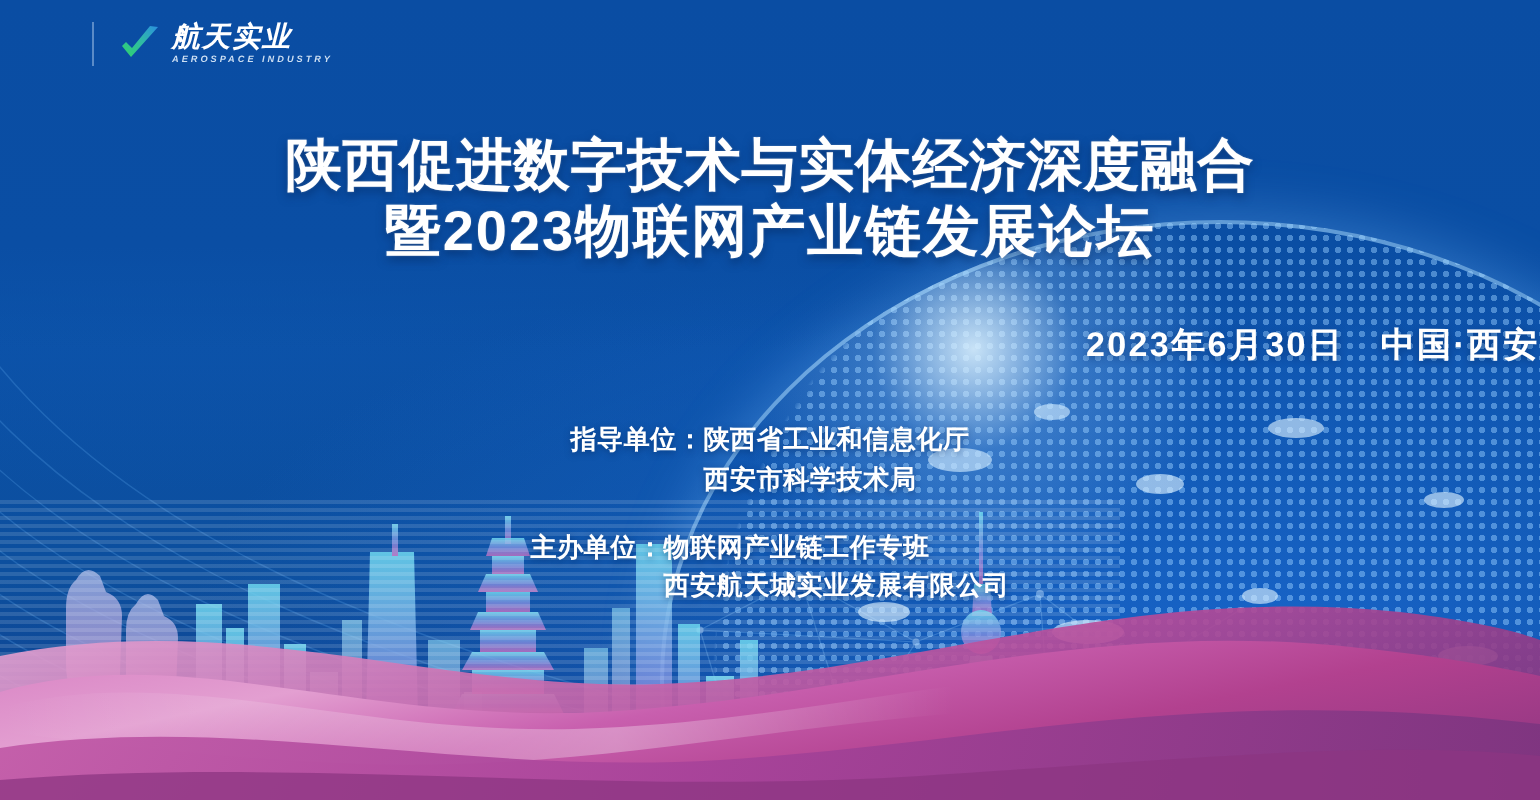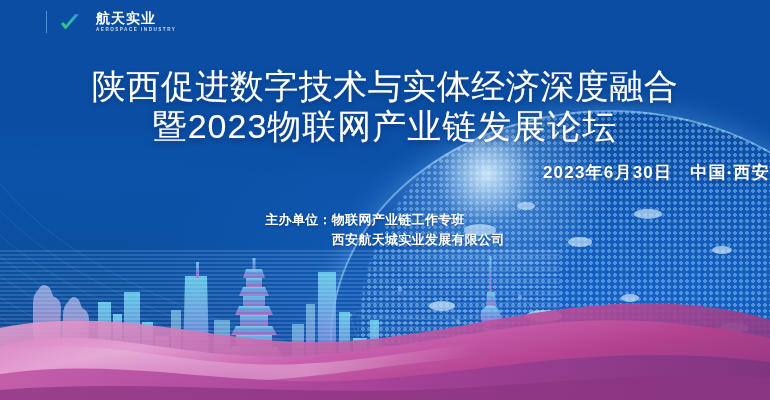--- a/index.html
+++ b/index.html
@@ -71,31 +71,31 @@
   .asi-text{display:flex;flex-direction:column;justify-content:center;line-height:1;}
   .asi-cn{
     font-size:9px;font-weight:700;color:#cfe0f5;letter-spacing:.2px;
     white-space:nowrap;
   }
   .asi-en{
     font-size:5.2px;font-weight:700;color:#bcd3ee;letter-spacing:.15px;
     white-space:nowrap;margin-top:2px;transform:scaleY(.92);transform-origin:left center;
   }
   .logo-divider{width:1px;height:22px;background:rgba(190,215,245,.45);margin:0 13px 0 14px;}
-  .logo-aero{display:flex;align-items:flex-end;gap:16px;}
+  .logo-aero{display:flex;align-items:center;gap:6px;font-style:italic;}
   .aero-mark{width:20px;height:20px;flex:0 0 auto;}
   .aero-mark svg{display:block;}
   .aero-text{display:flex;flex-direction:column;line-height:1;}
   .aero-cn{font-size:14px;font-weight:700;color:#ffffff;letter-spacing:1px;white-space:nowrap;}
   .aero-en{font-size:4.6px;font-weight:600;color:#cddff3;letter-spacing:1.5px;white-space:nowrap;margin-top:3px;}
 
   
   .title-wrap{position:absolute;left:0;right:0;top:66px;text-align:center;}
   .title-line{
-    font-size:34px;font-weight:400;color:#ffffff;line-height:1.18;
+    font-size:28px;font-weight:700;color:#ffffff;line-height:1.18;
     letter-spacing:.5px;white-space:nowrap;
     text-shadow:0 2px 5px rgba(4,35,85,.55), 0 0 1px rgba(255,255,255,.4);
   }
   .title-line.l2{letter-spacing:1px;}
 
   .date-line{
     position:absolute;left:0;right:0;top:161px;text-align:right;
     font-size:17px;font-weight:700;color:#ffffff;letter-spacing:1.2px;
     text-shadow:0 1px 4px rgba(4,35,85,.5);
   }
@@ -367,20 +367,29 @@
 
   <div class="title-wrap">
     <div class="title-line l1">陕西促进数字技术与实体经济深度融合</div>
     <div class="title-line l2">暨2023物联网产业链发展论坛</div>
   </div>
 
   <div class="date-line">2023年6月30日　中国·西安</div>
 
   <div class="orgs">
 
+    <div class="org-block">
+      <div class="org-inner">
+        <div class="org-label">指导单位：</div>
+        <div class="org-values">
+          <div class="org-value">陕西省工业和信息化厅</div>
+          <div class="org-value">西安市科学技术局</div>
+        </div>
+      </div>
+    </div>
 
     <div class="org-block">
       <div class="org-inner">
         <div class="org-label">主办单位：</div>
         <div class="org-values">
           <div class="org-value">物联网产业链工作专班</div>
           <div class="org-value">西安航天城实业发展有限公司</div>
         </div>
       </div>
     </div>

